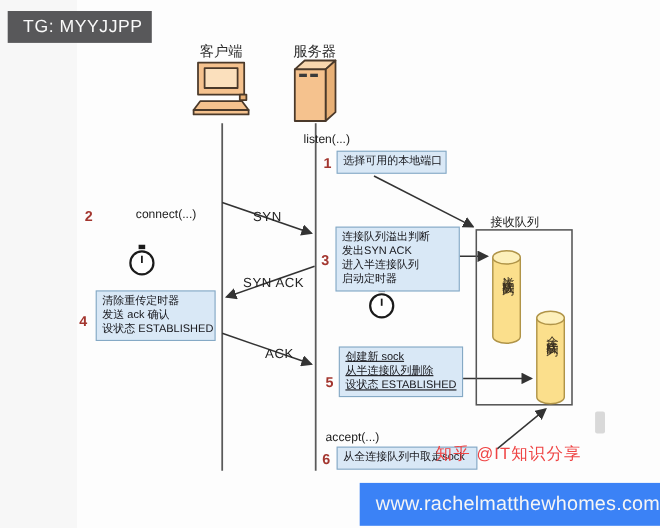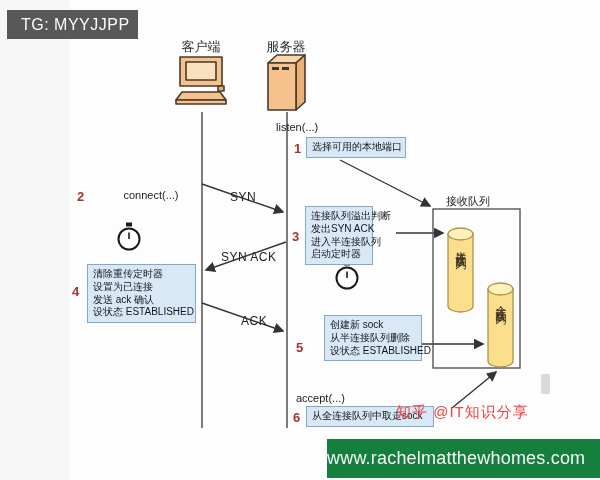--- a/index.html
+++ b/index.html
@@ -10,22 +10,22 @@
     color:#1a1a1a;
   }
   .edge-tint{position:absolute;left:0;top:0;width:70px;height:480px;background:rgba(0,0,0,0.025);}
   .badge{
     position:absolute;left:7px;top:10px;width:131px;height:29px;
     background:#58585a;color:#fafafa;font-size:16px;line-height:29px;
     padding-left:14px;box-sizing:border-box;letter-spacing:0.5px;
   }
   .footerbar{
     position:absolute;left:327px;top:439px;width:273px;height:39px;
-    background:#15803d;color:#f5f5f5;font-size:18px;line-height:39px;
-    text-align:left;letter-spacing:0.2px;
+    background:#3b82f6;color:#f5f5f5;font-size:18px;line-height:39px;
+    text-align:right;letter-spacing:0.2px;
   }
   .actor-label{position:absolute;width:64px;text-align:center;font-size:13px;color:#2d2d2d;}
   .call-label{position:absolute;font-size:11px;color:#222;}
   .msg-label{position:absolute;font-size:12px;color:#222;letter-spacing:0.5px;}
   .stepnum{position:absolute;font-size:13px;font-weight:bold;color:#a3362f;}
   .stepbox{
     position:absolute;background:#d9e8f6;border:1px solid #85a9c5;
     padding:3px 5px;box-sizing:border-box;
     font-size:10px;line-height:12.8px;white-space:nowrap;color:#15151a;
   }
@@ -120,37 +120,36 @@
   <div class="msg-label" style="left:229px;top:314px;margin-left:12px;">ACK</div>
 
   <div class="stepnum" style="left:294px;top:141px;">1</div>
   <div class="stepbox" style="left:306px;top:137px;width:100px;">
     <div>选择可用的本地端口</div>
   </div>
 
   <div class="stepnum" style="left:77px;top:189px;">2</div>
 
   <div class="stepnum" style="left:292px;top:229px;">3</div>
-  <div class="stepbox" style="left:305px;top:206px;width:68px;">
+  <div class="stepbox" style="left:305px;top:206px;width:113px;">
     <div>连接队列溢出判断</div>
     <div>发出SYN ACK</div>
     <div>进入半连接队列</div>
     <div>启动定时器</div>
   </div>
 
   <div class="stepnum" style="left:72px;top:284px;">4</div>
   <div class="stepbox" style="left:87px;top:264px;width:109px;">
     <div>清除重传定时器</div>
-    <div>设置为已连接</div>
     <div>发送 ack 确认</div>
     <div>设状态 ESTABLISHED</div>
   </div>
 
   <div class="stepnum" style="left:296px;top:340px;">5</div>
-  <div class="stepbox" style="left:324px;top:315px;width:98px;">
+  <div class="stepbox" style="left:308px;top:315px;width:113px;text-decoration:underline;">
     <div>创建新 sock</div>
     <div>从半连接队列删除</div>
     <div>设状态 ESTABLISHED</div>
   </div>
 
   <div class="stepnum" style="left:293px;top:410px;">6</div>
   <div class="stepbox" style="left:306px;top:406px;width:128px;">
     <div>从全连接队列中取走sock</div>
   </div>
 

